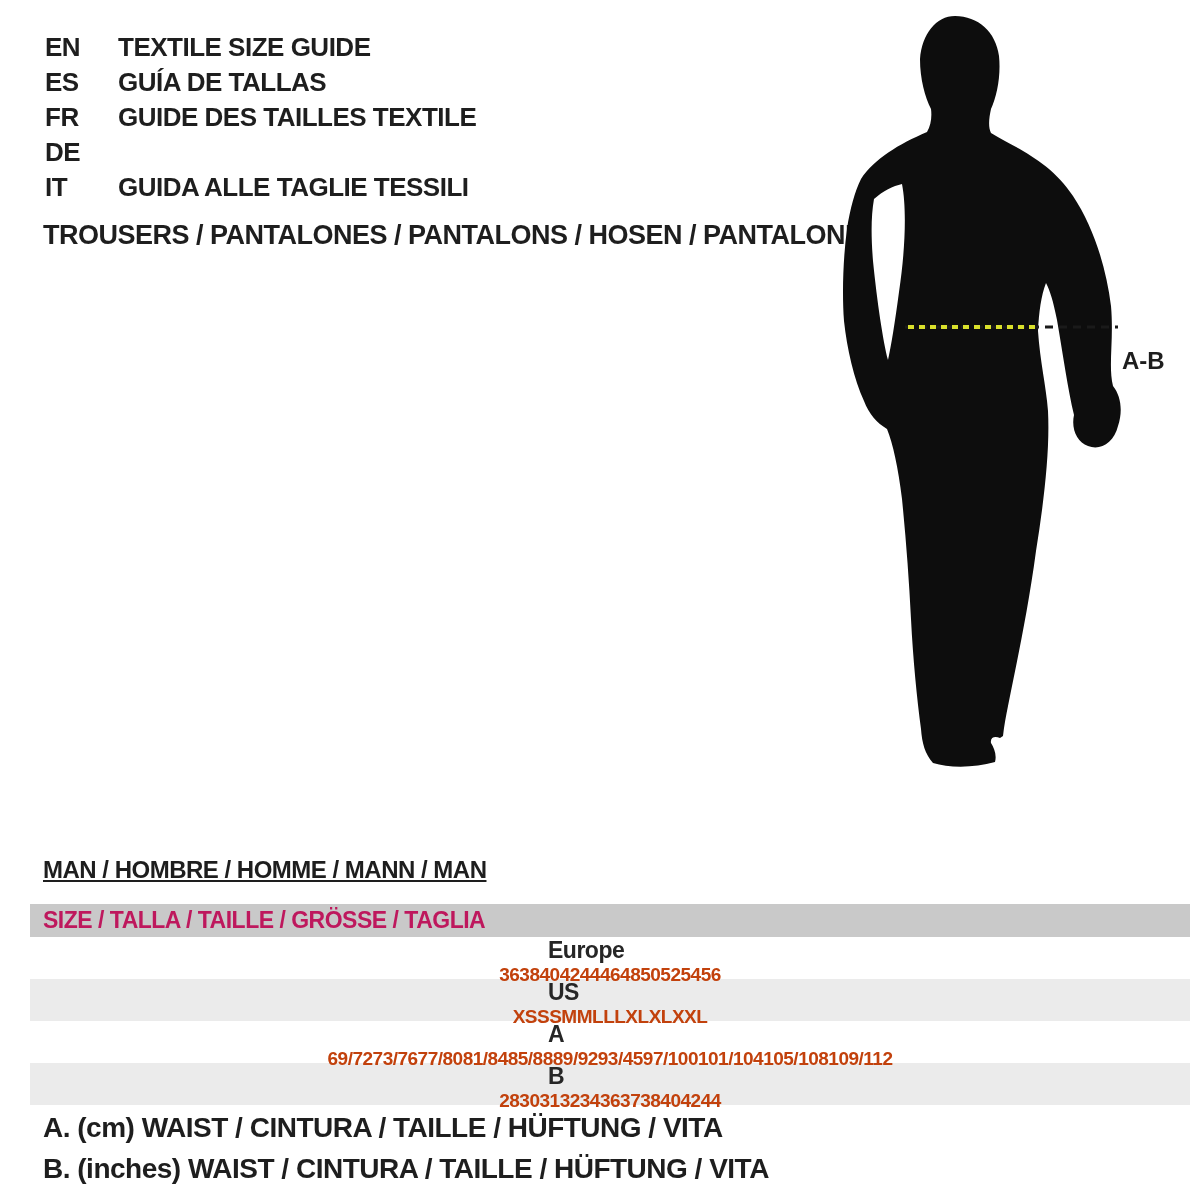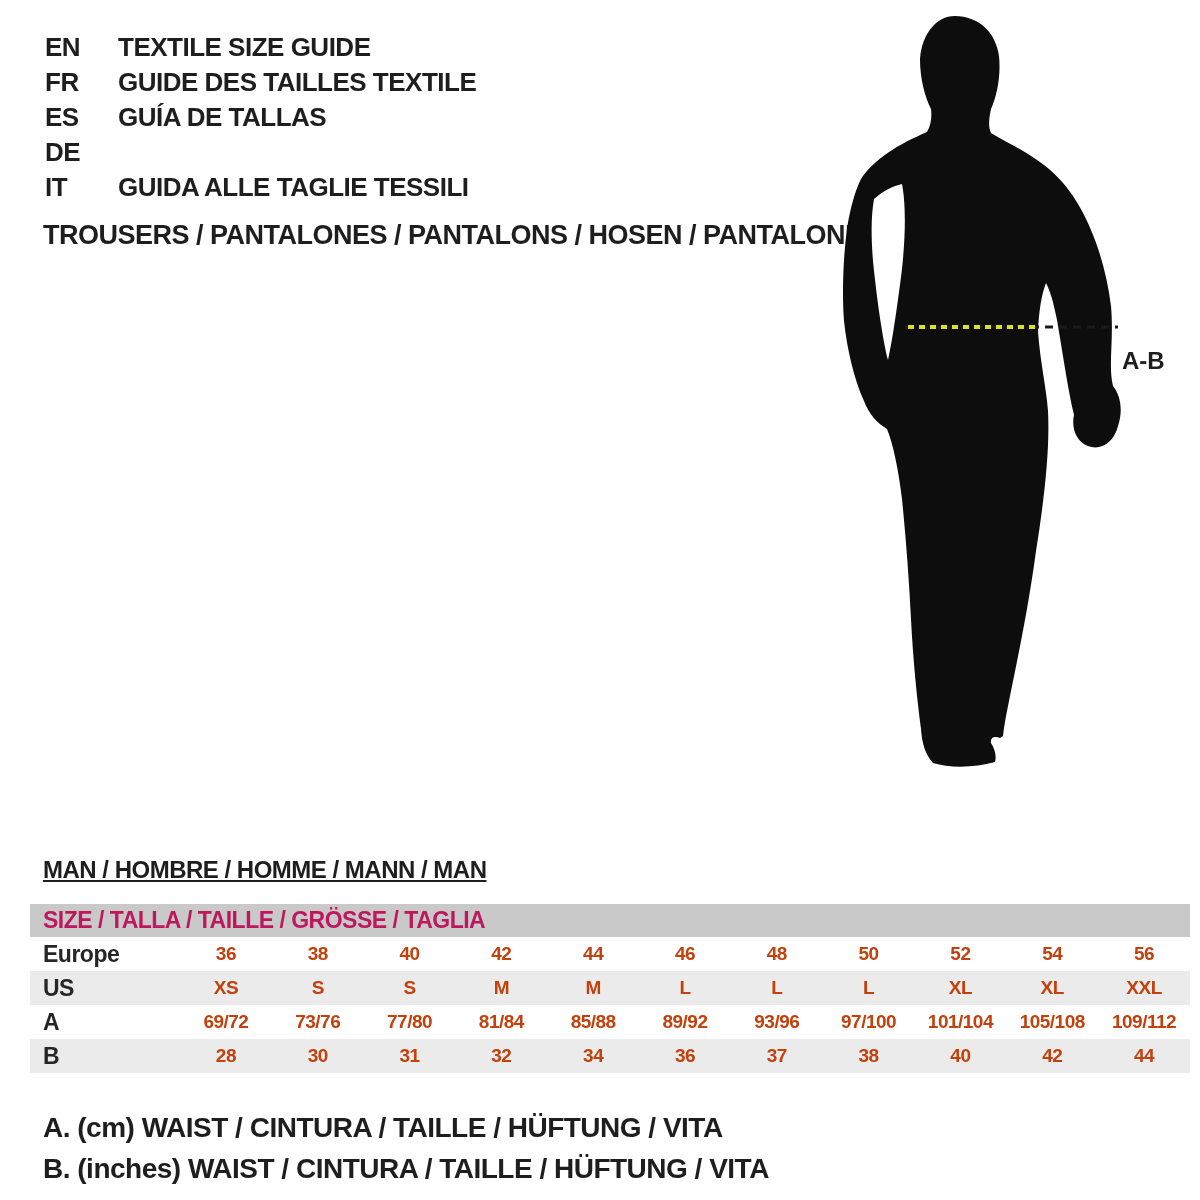--- a/index.html
+++ b/index.html
@@ -27,21 +27,21 @@
   .measure-label{
     position:absolute;left:1122px;top:312px;
     font-size:24px;font-weight:bold;letter-spacing:0px;margin-top:35px;
   }
   
   .size-table{position:absolute;left:30px;top:904px;width:1160px;}
   .table-header{
     height:33px;display:flex;align-items:center;padding-left:13px;box-sizing:border-box;
     font-size:23px;font-weight:bold;letter-spacing:-0.5px;color:#be185d;
   }
-  .trow{display:flex;height:34px;align-items:center;}
+  .trow{display:flex;height:42px;align-items:center;flex-direction:column;}
   .trow .rlabel{
     width:150px;box-sizing:border-box;padding-left:13px;
     font-size:23px;font-weight:bold;letter-spacing:-0.5px;color:#262626;
   }
   .cells{flex:1;display:flex;}
   .cell{
     flex:1;text-align:center;
     font-size:19px;font-weight:bold;letter-spacing:-0.5px;color:#c2410c;
     white-space:nowrap;
   }
@@ -57,26 +57,26 @@
 <body>
 
 <div class="canvas">
 
   <div class="lang-list">
     <div class="lang-row">
       <span class="lang-code">EN</span>
       <span class="lang-label">TEXTILE SIZE GUIDE</span>
     </div>
     <div class="lang-row">
+      <span class="lang-code">ES</span>
+      <span class="lang-label">GUÍA DE TALLAS</span>
+    </div>
+    <div class="lang-row">
       <span class="lang-code">FR</span>
       <span class="lang-label">GUIDE DES TAILLES TEXTILE</span>
-    </div>
-    <div class="lang-row">
-      <span class="lang-code">ES</span>
-      <span class="lang-label">GUÍA DE TALLAS</span>
     </div>
     <div class="lang-row">
       <span class="lang-code">DE</span>
     </div>
     <div class="lang-row">
       <span class="lang-code">IT</span>
       <span class="lang-label">GUIDA ALLE TAGLIE TESSILI</span>
     </div>
   </div>
 
@@ -170,21 +170,21 @@
 
     <div class="trow" style="background:#ffffff;">
       <span class="rlabel">A</span>
       <span class="cells">
           <span class="cell">69/72</span>
           <span class="cell">73/76</span>
           <span class="cell">77/80</span>
           <span class="cell">81/84</span>
           <span class="cell">85/88</span>
           <span class="cell">89/92</span>
-          <span class="cell">93/96</span>
+          <span class="cell">93/45</span>
           <span class="cell">97/100</span>
           <span class="cell">101/104</span>
           <span class="cell">105/108</span>
           <span class="cell">109/112</span>
         </span>
     </div>
 
     <div class="trow" style="background:#ebebeb;">
       <span class="rlabel">B</span>
       <span class="cells">

